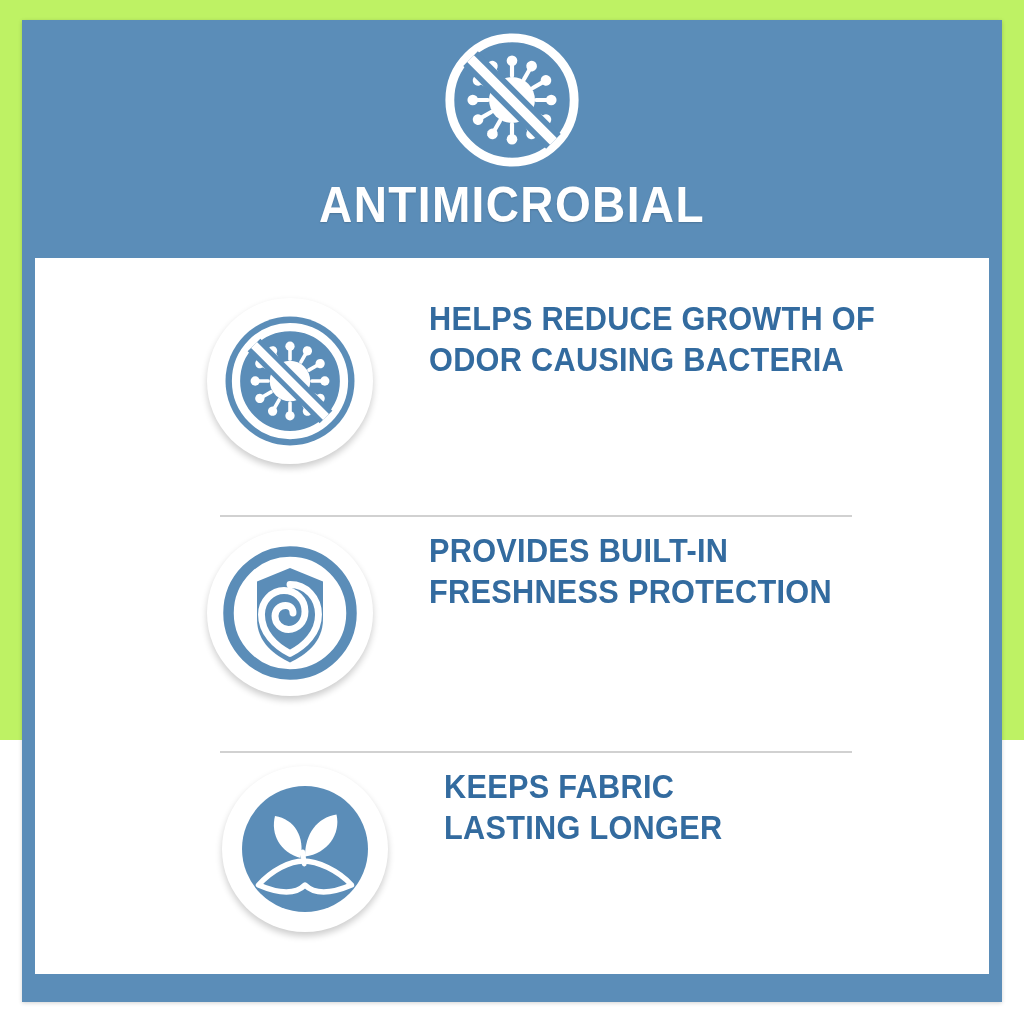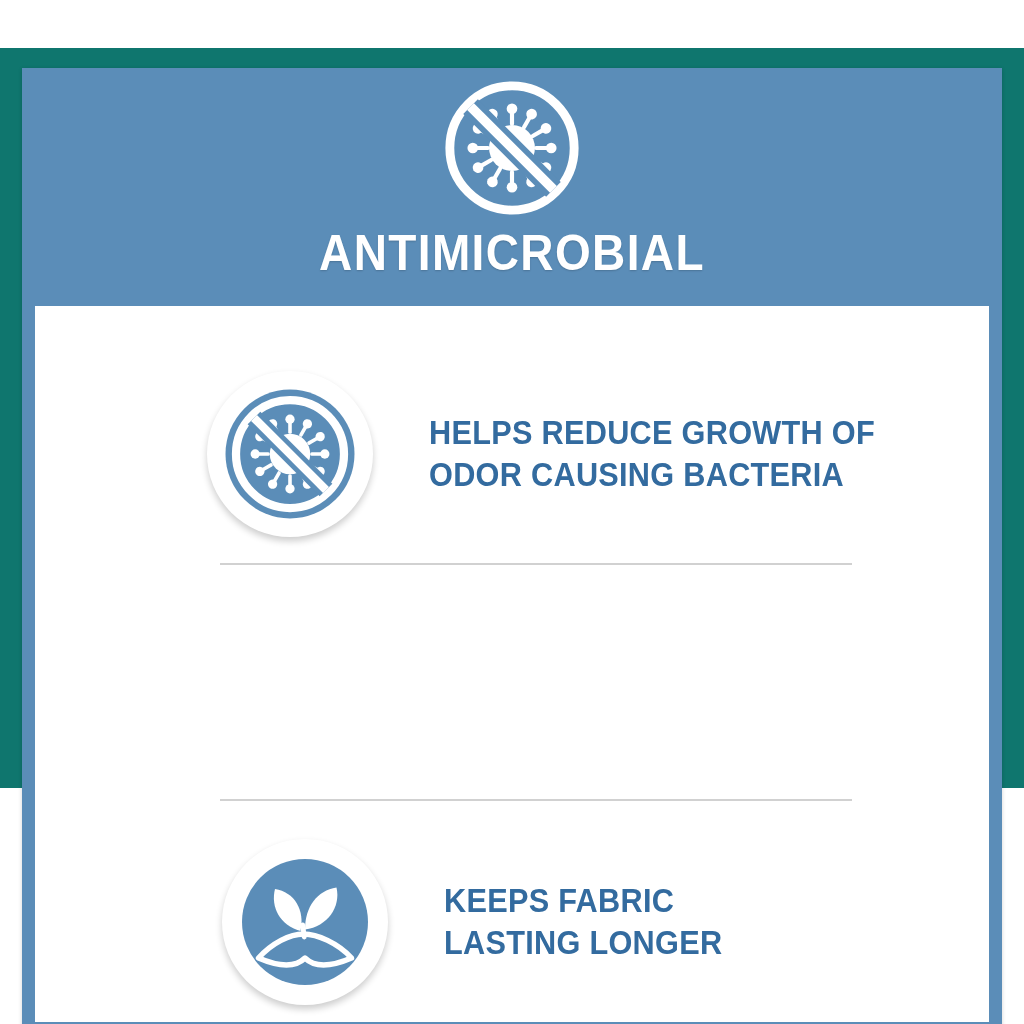--- a/index.html
+++ b/index.html
@@ -13,23 +13,22 @@
     font-family: "Liberation Sans", sans-serif;
     overflow: hidden;
   }
 
   
   #infographic {
     position: absolute;
     left: 0; top: 0;
     width: 1024px;
     height: 740px;
-    background: #0f766e;
+    background: #bef264;
     box-sizing: border-box;
-    margin-top: 48px;
   }
 
   .panel {
     position: absolute;
     left: 22px;
     top: 20px;
     width: 980px;
     height: 982px;
     background: #5b8db8;
     box-sizing: border-box;
@@ -86,21 +85,21 @@
     width: 100%;
     height: 100%;
   }
 
   .feature-row {
     position: absolute;
     left: 0;
     width: 100%;
     height: 215px;
     display: flex;
-    align-items: center;
+    align-items: flex-start;
   }
   .feature-row.row-0 { top: 40px; }
   .feature-row.row-1 { top: 272px; }
   .feature-row.row-2 { top: 508px; padding-left: 15px; }
 
   .feature-icon {
     position: relative;
     margin-left: 172px;
     width: 166px;
     height: 166px;
@@ -284,20 +283,43 @@
               <line x1="26" y1="26" x2="74" y2="74" stroke="#5b8db8" stroke-width="12" stroke-linecap="butt"></line>
               <line x1="26" y1="26" x2="74" y2="74" stroke="#ffffff" stroke-width="5.5" stroke-linecap="butt"></line>
             </svg>
           </div>
           <div class="feature-text">HELPS REDUCE GROWTH OF
 ODOR CAUSING BACTERIA</div>
         </div>
 
         <div class="divider d-0"></div>
 
+        <div class="feature-row row-1">
+          <div class="feature-icon">
+            <svg viewBox="0 0 100 100" aria-hidden="true">
+              <circle cx="50" cy="50" r="47" fill="#ffffff"></circle>
+              <circle cx="50" cy="50" r="41" fill="none" stroke="#5b8db8" stroke-width="7"></circle>
+
+              <path d="M50 20 L72 29 L72 54 C72 70 60 78 50 83 C40 78 28 70 28 54 L28 29 Z" fill="#5b8db8"></path>
+
+              <path d="M50 31
+                       C61 31 69 40 69 51
+                       C69 63 60 72 50 77
+                       C40 72 31 63 31 51
+                       C31 42 38 35 46 35
+                       C54 35 60 41 60 49
+                       C60 56 55 61 49 61
+                       C44 61 40 57 40 52
+                       C40 48 43 45 47 45
+                       C50 45 52 47 52 50" fill="none" stroke="#ffffff" stroke-width="4.6" stroke-linecap="round" stroke-linejoin="round"></path>
+            </svg>
+          </div>
+          <div class="feature-text">PROVIDES BUILT-IN
+FRESHNESS PROTECTION</div>
+        </div>
 
         <div class="divider d-1"></div>
 
         <div class="feature-row row-2">
           <div class="feature-icon">
             <svg viewBox="0 0 100 100" aria-hidden="true">
               <circle cx="50" cy="50" r="47" fill="#ffffff"></circle>
               <circle cx="50" cy="50" r="42" fill="#5b8db8"></circle>
 
               <path d="M47 56 C33 52 27 40 30 28 C43 30 50 42 47 56 Z" fill="#ffffff"></path>

